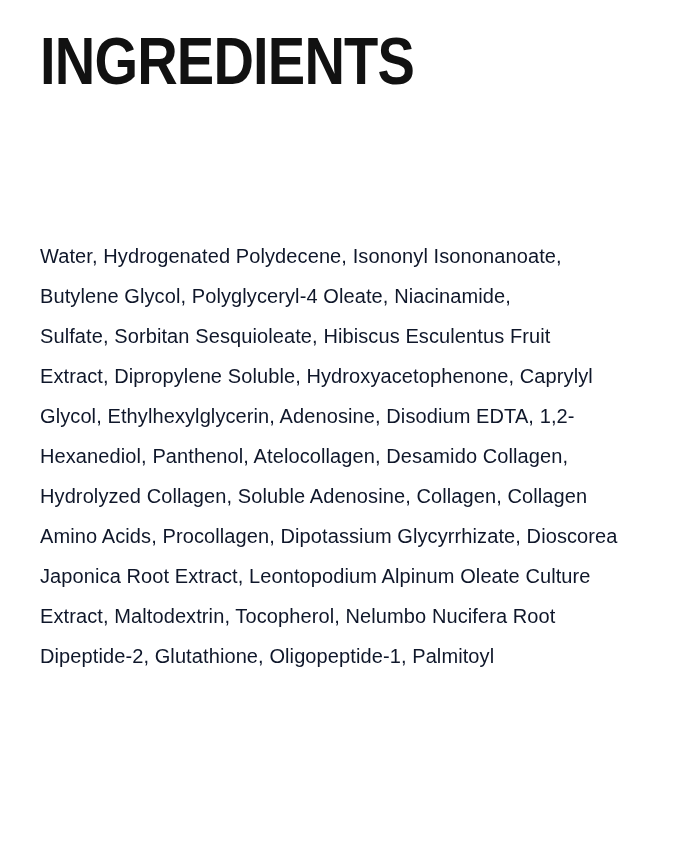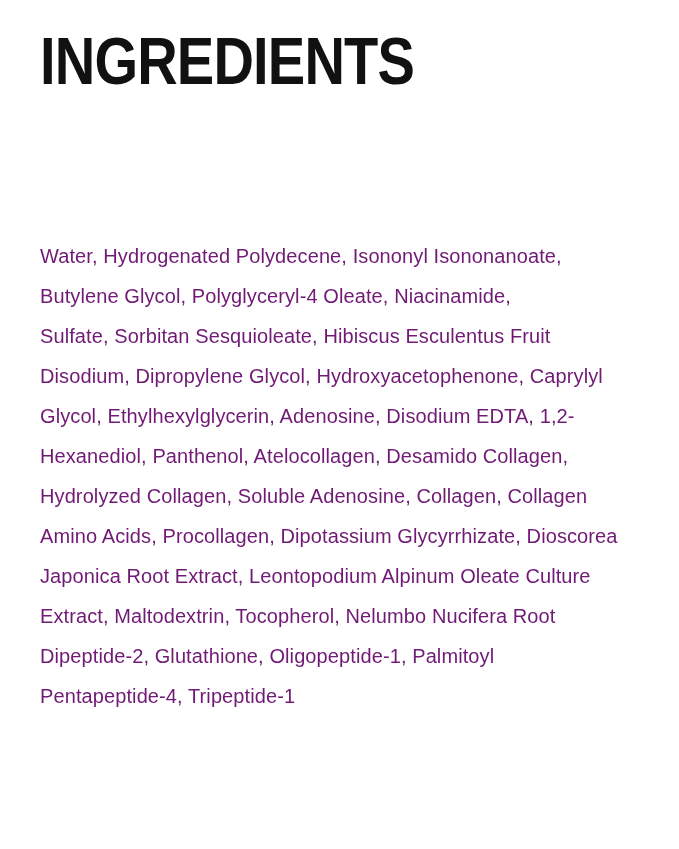--- a/index.html
+++ b/index.html
@@ -40,27 +40,26 @@
     white-space: nowrap;
     letter-spacing: 0.1px;
   }
 </style>
 </head>
 <body>
 
 <div class="page">
   <h1 class="page-title" style="color: rgb(17, 17, 17);">INGREDIENTS</h1>
 
-  <div class="ingredients-list" style="color: #701a75;">
+  <div class="ingredients-list" style="color: #0f172a;">
       <div class="ingredients-line">Water, Hydrogenated Polydecene, Isononyl Isononanoate,</div>
       <div class="ingredients-line">Butylene Glycol, Polyglyceryl-4 Oleate, Niacinamide,</div>
       <div class="ingredients-line">Sulfate, Sorbitan Sesquioleate, Hibiscus Esculentus Fruit</div>
-      <div class="ingredients-line">Disodium, Dipropylene Glycol, Hydroxyacetophenone, Caprylyl</div>
+      <div class="ingredients-line">Extract, Dipropylene Soluble, Hydroxyacetophenone, Caprylyl</div>
       <div class="ingredients-line">Glycol, Ethylhexylglycerin, Adenosine, Disodium EDTA, 1,2-</div>
       <div class="ingredients-line">Hexanediol, Panthenol, Atelocollagen, Desamido Collagen,</div>
       <div class="ingredients-line">Hydrolyzed Collagen, Soluble Adenosine, Collagen, Collagen</div>
       <div class="ingredients-line">Amino Acids, Procollagen, Dipotassium Glycyrrhizate, Dioscorea</div>
       <div class="ingredients-line">Japonica Root Extract, Leontopodium Alpinum Oleate Culture</div>
       <div class="ingredients-line">Extract, Maltodextrin, Tocopherol, Nelumbo Nucifera Root</div>
       <div class="ingredients-line">Dipeptide-2, Glutathione, Oligopeptide-1, Palmitoyl</div>
-      <div class="ingredients-line">Pentapeptide-4, Tripeptide-1</div>
     </div>
 </div>
 
 </body></html>

